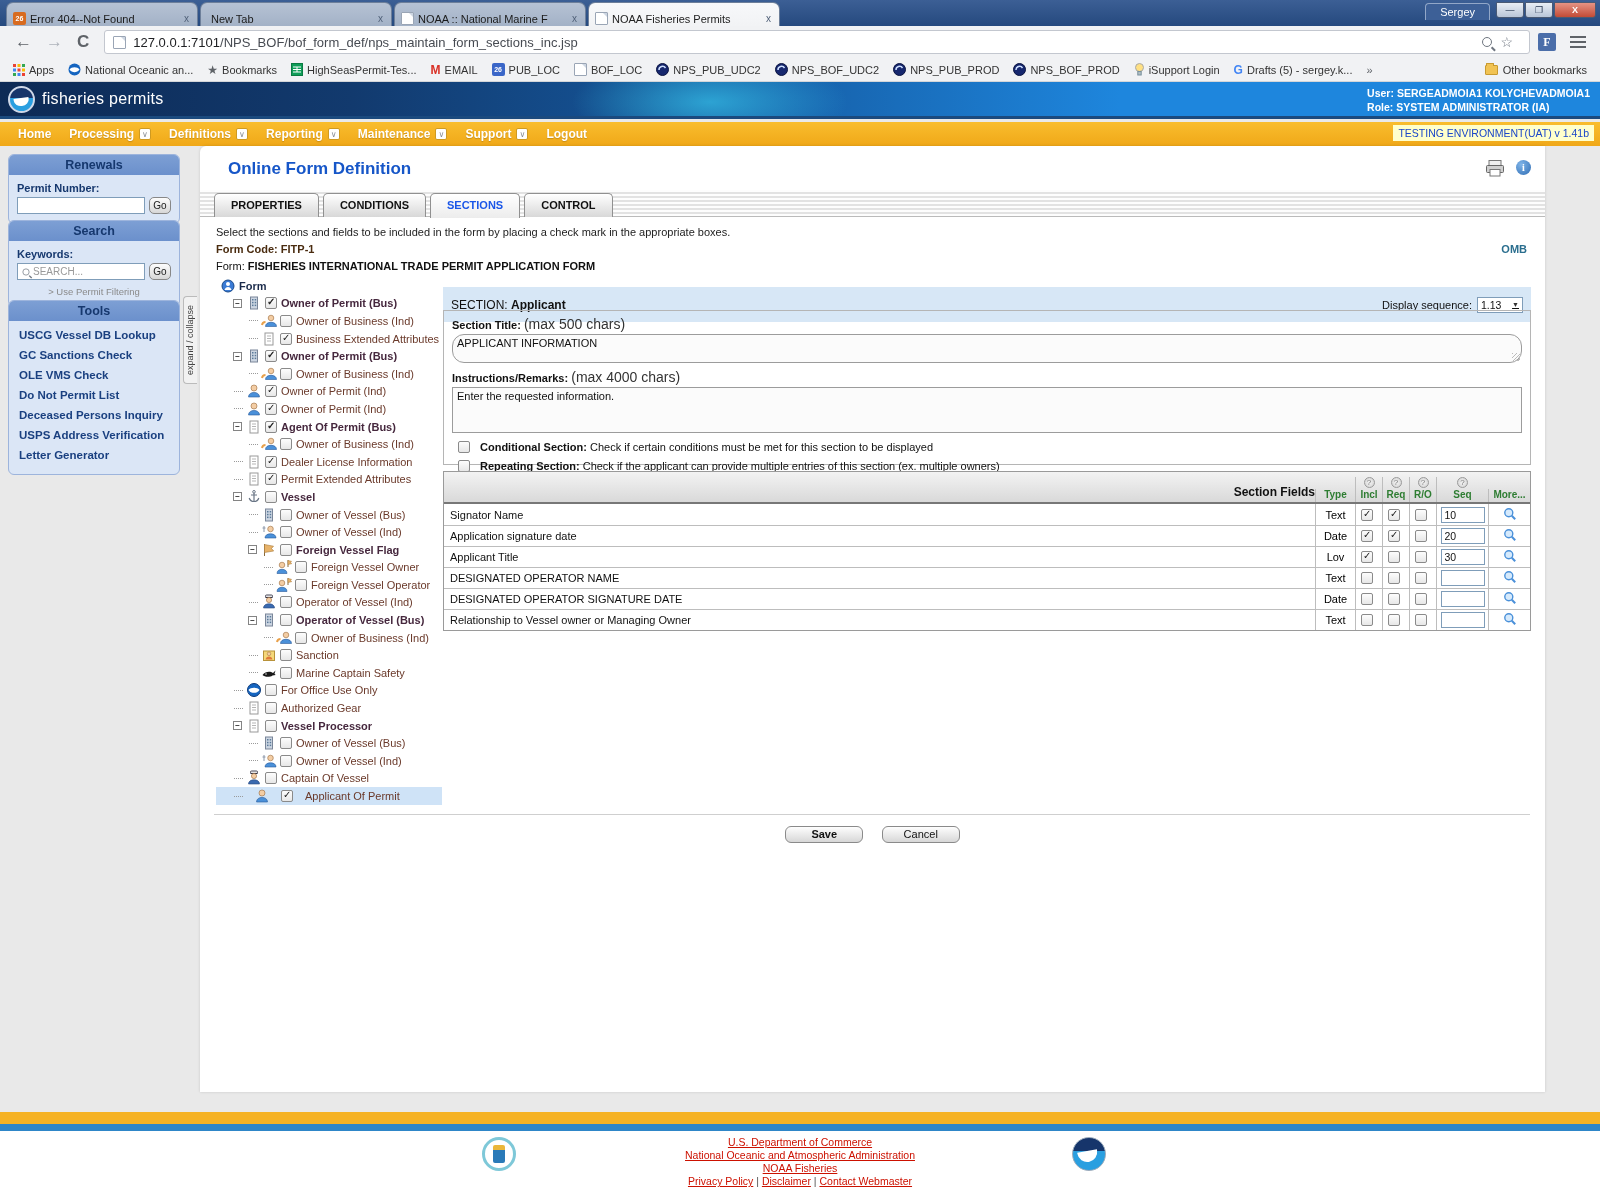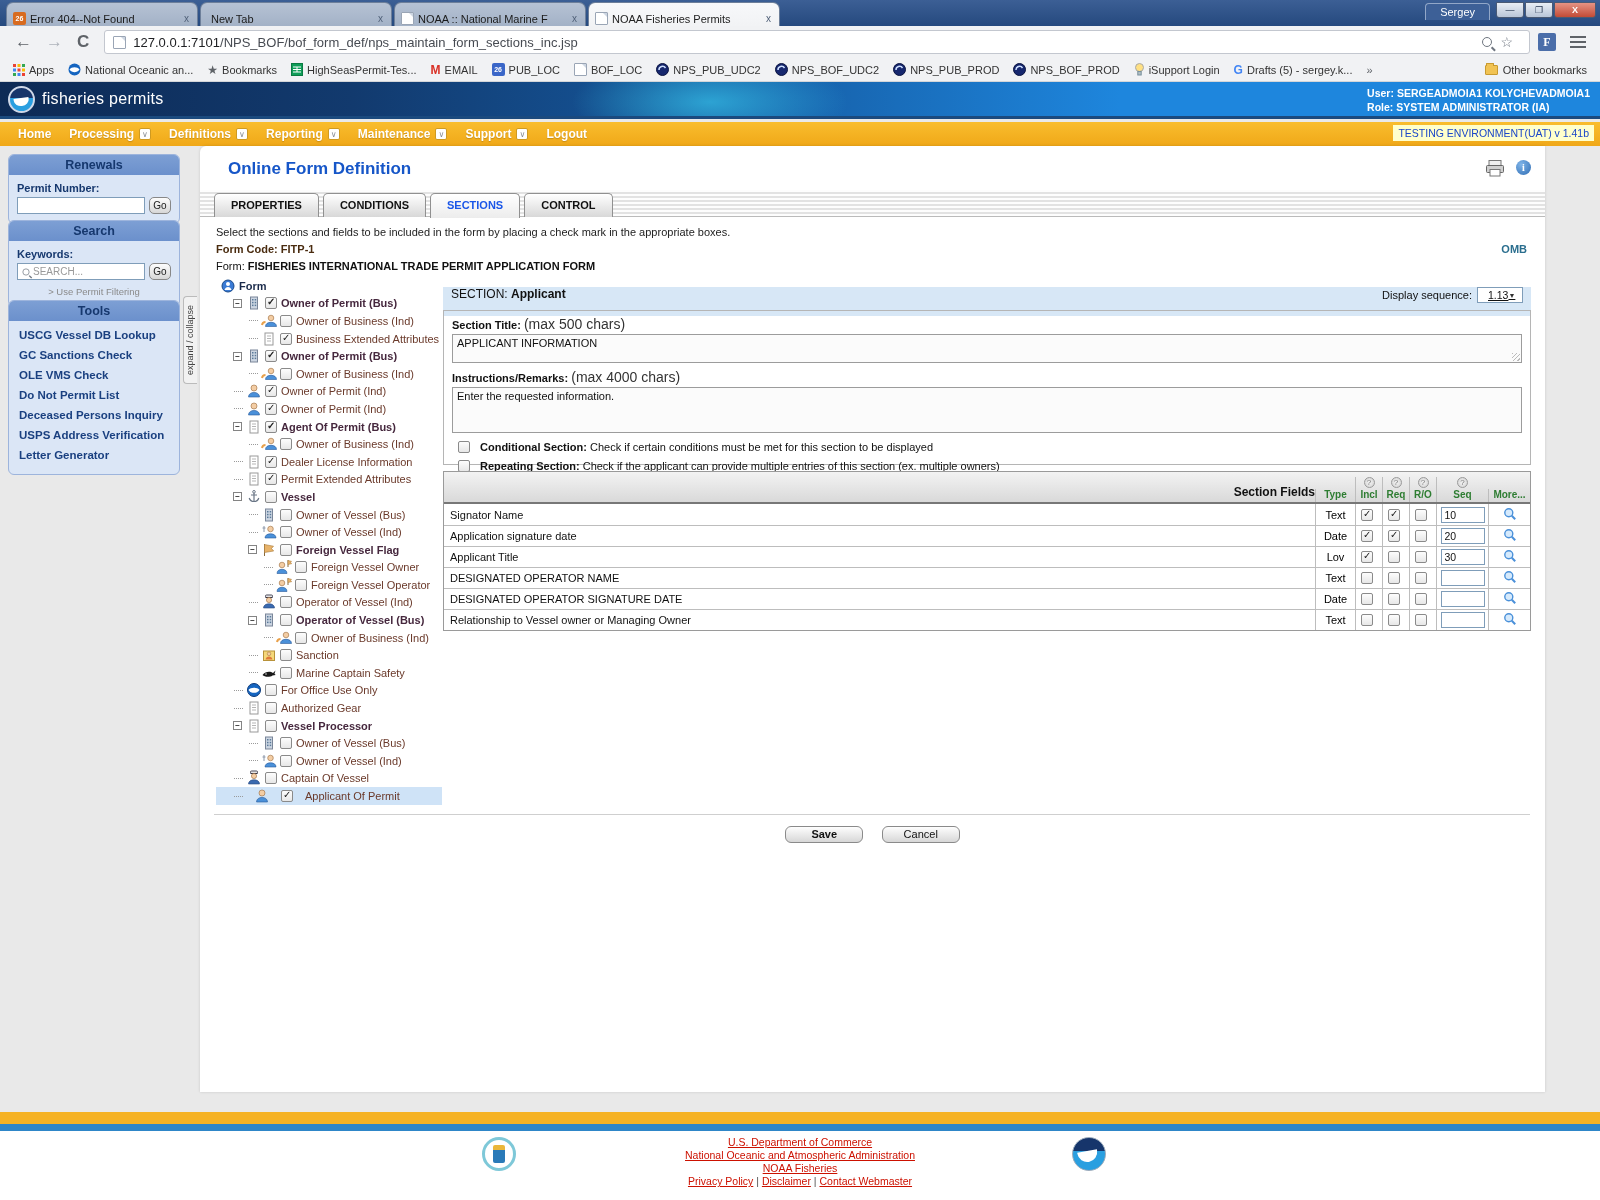--- a/index.html
+++ b/index.html
@@ -92,31 +92,31 @@
   .trow.sel { background:#cfe3f7;gap:8px; }
   .stub { display:inline-block; width:9px; border-top:1px dotted #9a9a9a; margin:0 1px; }
   .expander { width:9px; height:9px; border:1px solid #848484; background:#fff; font-size:8px; line-height:7px; text-align:center; color:#333; margin-right:2px; flex:0 0 9px; }
   .ticon { width:16px; height:16px; flex:0 0 16px; margin:0 3px 0 2px; }
   .ticon svg { width:16px; height:16px; }
   .cb { width:12px; height:12px; border:1px solid #8a8a8a; border-radius:2px; background:linear-gradient(#fdfdfd,#e7e7e7); margin-right:4px; flex:0 0 12px; position:relative; }
   .cb.checked:after { content:'✓'; position:absolute; left:1px; top:-2px; font-size:10px; color:#222; }
 
   
   #rpanel { position:absolute; left:243px; top:141px; width:1088px; }
-  #sec-header { height:29px; background:#d7e7f6; display:flex; align-items:flex-start; padding:0 8px; font-size:12px; color:#111; }
+  #sec-header { height:35px; background:#d7e7f6; display:flex; align-items:center; padding:0 8px; font-size:12px; color:#111; }
   #sec-header .grow { flex:1; }
   #disp-seq { display:flex; align-items:center; font-size:11px; gap:5px; }
-  #seq-select { width:46px; height:16px; border:1px solid #7f9db9; background:#fff; font-size:10.5px; display:flex; align-items:center; justify-content:space-between; padding:0 10px;text-decoration:underline; }
+  #seq-select { width:46px; height:16px; border:1px solid #7f9db9; background:#fff; font-size:10.5px; display:flex; align-items:center; justify-content:space-between; padding:0 3px;text-decoration:underline; }
   #seq-select .car { font-size:7px; color:#333; }
   #box1 { position:absolute; left:0; top:23px; width:1088px; height:155px; border:1px solid #b5b5b5; padding:5px 8px; }
   .fld-label { font-size:11px; color:#111; }
   .fld-label b { }
   .hint { font-size:14px; color:#333; }
   .ta { border:1px solid #9c9c9c; background:#fbfbfb; font-size:11px; color:#111; padding:2px 4px; position:relative; }
-  #ta1 { height:29px; margin:2px 0 6px; }
+  #ta1 { height:29px; margin:2px 0 6px;border-radius:12px; }
   #ta2 { height:46px; margin:2px 0 8px; }
   .rs-corner { position:absolute; right:1px; bottom:1px; width:8px; height:8px; background:repeating-linear-gradient(135deg,#bbb 0 1px,transparent 1px 3px); }
   .cb-line { display:flex; align-items:center; font-size:11px; color:#111; margin:7px 0 0 6px; gap:6px; }
 
   
   #ftable { position:absolute; left:0; top:184px; width:1088px; border:1px solid #9a9a9a; font-size:11px; }
   .frow { display:flex; border-top:1px solid #bdbdbd; align-items:stretch; height:21px; background:#fff; }
   .frow:first-child { border-top:none; }
   .fcell { display:flex; align-items:center; justify-content:center; border-left:1px solid #bdbdbd; flex:0 0 auto; }
   .fcell.name { flex:1 1 auto; justify-content:flex-start; padding-left:6px; border-left:none; color:#111; }

